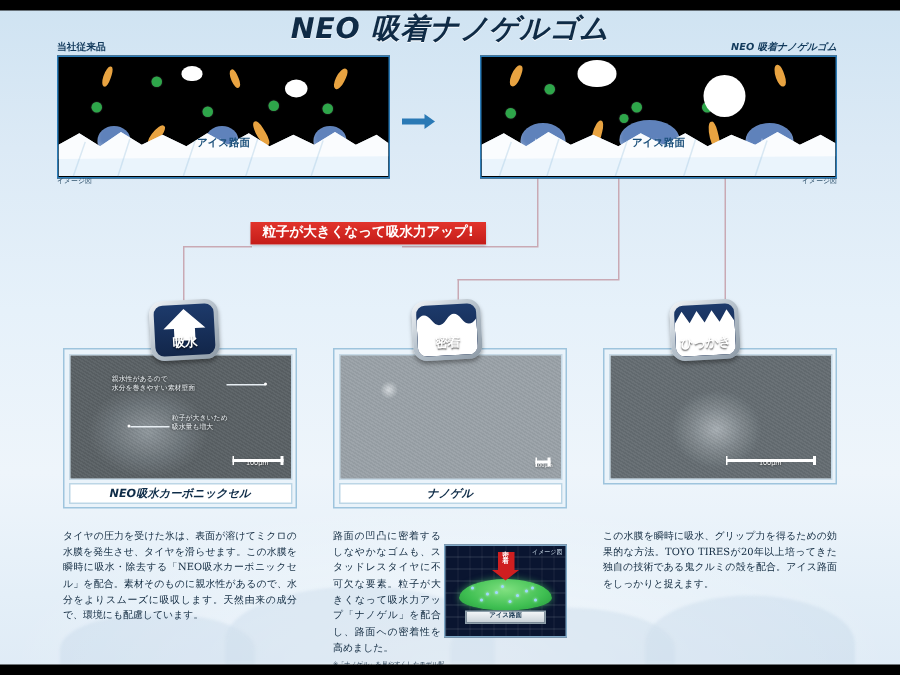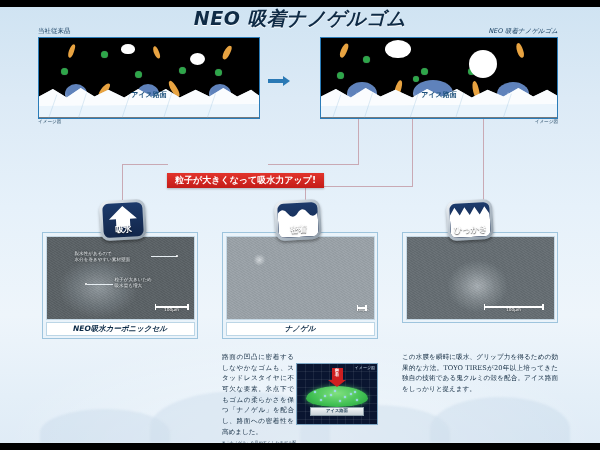--- a/index.html
+++ b/index.html
@@ -30,21 +30,21 @@
   .title{
     position:absolute;top:6px;left:0;width:600px;text-align:center;z-index:20;
     font-size:19px;font-weight:bold;font-style:italic;color:#0f2b46;
     letter-spacing:.5px;
     text-shadow:0 1px 0 rgba(255,255,255,.85);
   }
 
   
   .panel{position:absolute;z-index:10;}
   .panel-label{
-    font-size:6.5px;font-weight:normal;color:#123a5c;margin-bottom:2px;line-height:1;
+    font-size:6.5px;font-weight:bold;color:#123a5c;margin-bottom:2px;line-height:1;
   }
   .panel-label.right{text-align:right;font-style:italic;}
   .panel-box{
     position:relative;border:1.6px solid #2b7cb8;background:#000;overflow:hidden;
     box-sizing:border-box;
   }
   .panel-note{font-size:4.6px;color:#2a4d68;margin-top:1px;line-height:1;}
   .panel-note.right{text-align:right;}
 
   
@@ -312,21 +312,21 @@
 
   <div class="conn v" style="left:412px;top:108px;height:78px;"></div>
   <div class="conn h" style="left:305px;top:186px;width:108px;"></div>
   <div class="conn v" style="left:305px;top:186px;height:16px;"></div>
 
   <div class="conn v" style="left:483px;top:108px;height:94px;"></div>
 
   <div class="conn h" style="left:122px;top:164px;width:46px;"></div>
   <div class="conn v" style="left:122px;top:164px;height:38px;"></div>
 
-  <div class="banner" style="left:167px;top:173px;">粒子が大きくなって吸水力アップ!</div>
+  <div class="banner" style="left:167px;top:148px;">粒子が大きくなって吸水力アップ!</div>
 
   <div class="badge" style="left:100px;top:200px;">
     <div class="badge-inner">
       <svg class="badge-art" viewBox="0 0 40 34" preserveAspectRatio="none">
         <polygon points="20,3 34,16 27,16 27,24 13,24 13,16 6,16" fill="#ffffff"></polygon>
       </svg>
       <span class="badge-text">吸水</span>
     </div>
   </div>
 
@@ -383,23 +383,26 @@
   <div class="card" style="left:402px;top:232px;width:156px;">
     <div class="photo p3">
       <div class="photo-grain"></div>
       <div class="scale" style="right:10px;">
         <div class="rule" style="width:60px;"></div>
         <div class="lab">100μm</div>
       </div>
     </div>
   </div>
 
+  <div class="col" style="left:42px;top:352px;width:156px;">
+    <p>タイヤの圧力を受けた氷は、表面が溶けてミクロの水膜を発生させ、タイヤを滑らせます。この水膜を瞬時に吸水・除去する「NEO吸水カーボニックセル」を配合。素材そのものに親水性があるので、水分をよりスムーズに吸収します。天然由来の成分で、環境にも配慮しています。</p>
+  </div>
 
   <div class="col" style="left:222px;top:352px;width:156px;height:90px;">
-    <p style="width:72px;">路面の凹凸に密着するしなやかなゴムも、スタッドレスタイヤに不可欠な要素。氷点下でもゴムの柔らかさを保つ「ナノゲル」を配合し、路面への密着性を高めました。</p>
+    <p style="width:72px;">路面の凹凸に密着するしなやかなゴムも、スタッドレスタイヤに不可欠な要素。粒子が大きくなって吸水力アップ「ナノゲル」を配合し、路面への密着性を高めました。</p>
     <div class="foot" style="width:78px;">※「ナノゲル」を見やすくしたモデル配合のため、実際の配合とは異なります。</div>
 
     <div class="inset">
       <div class="inset-label">イメージ図</div>
       <div class="inset-arrow">
         <div class="bdy"></div>
           <div class="tip"></div>
         <div class="txt">密着</div>
       </div>
       <div class="inset-gel">

